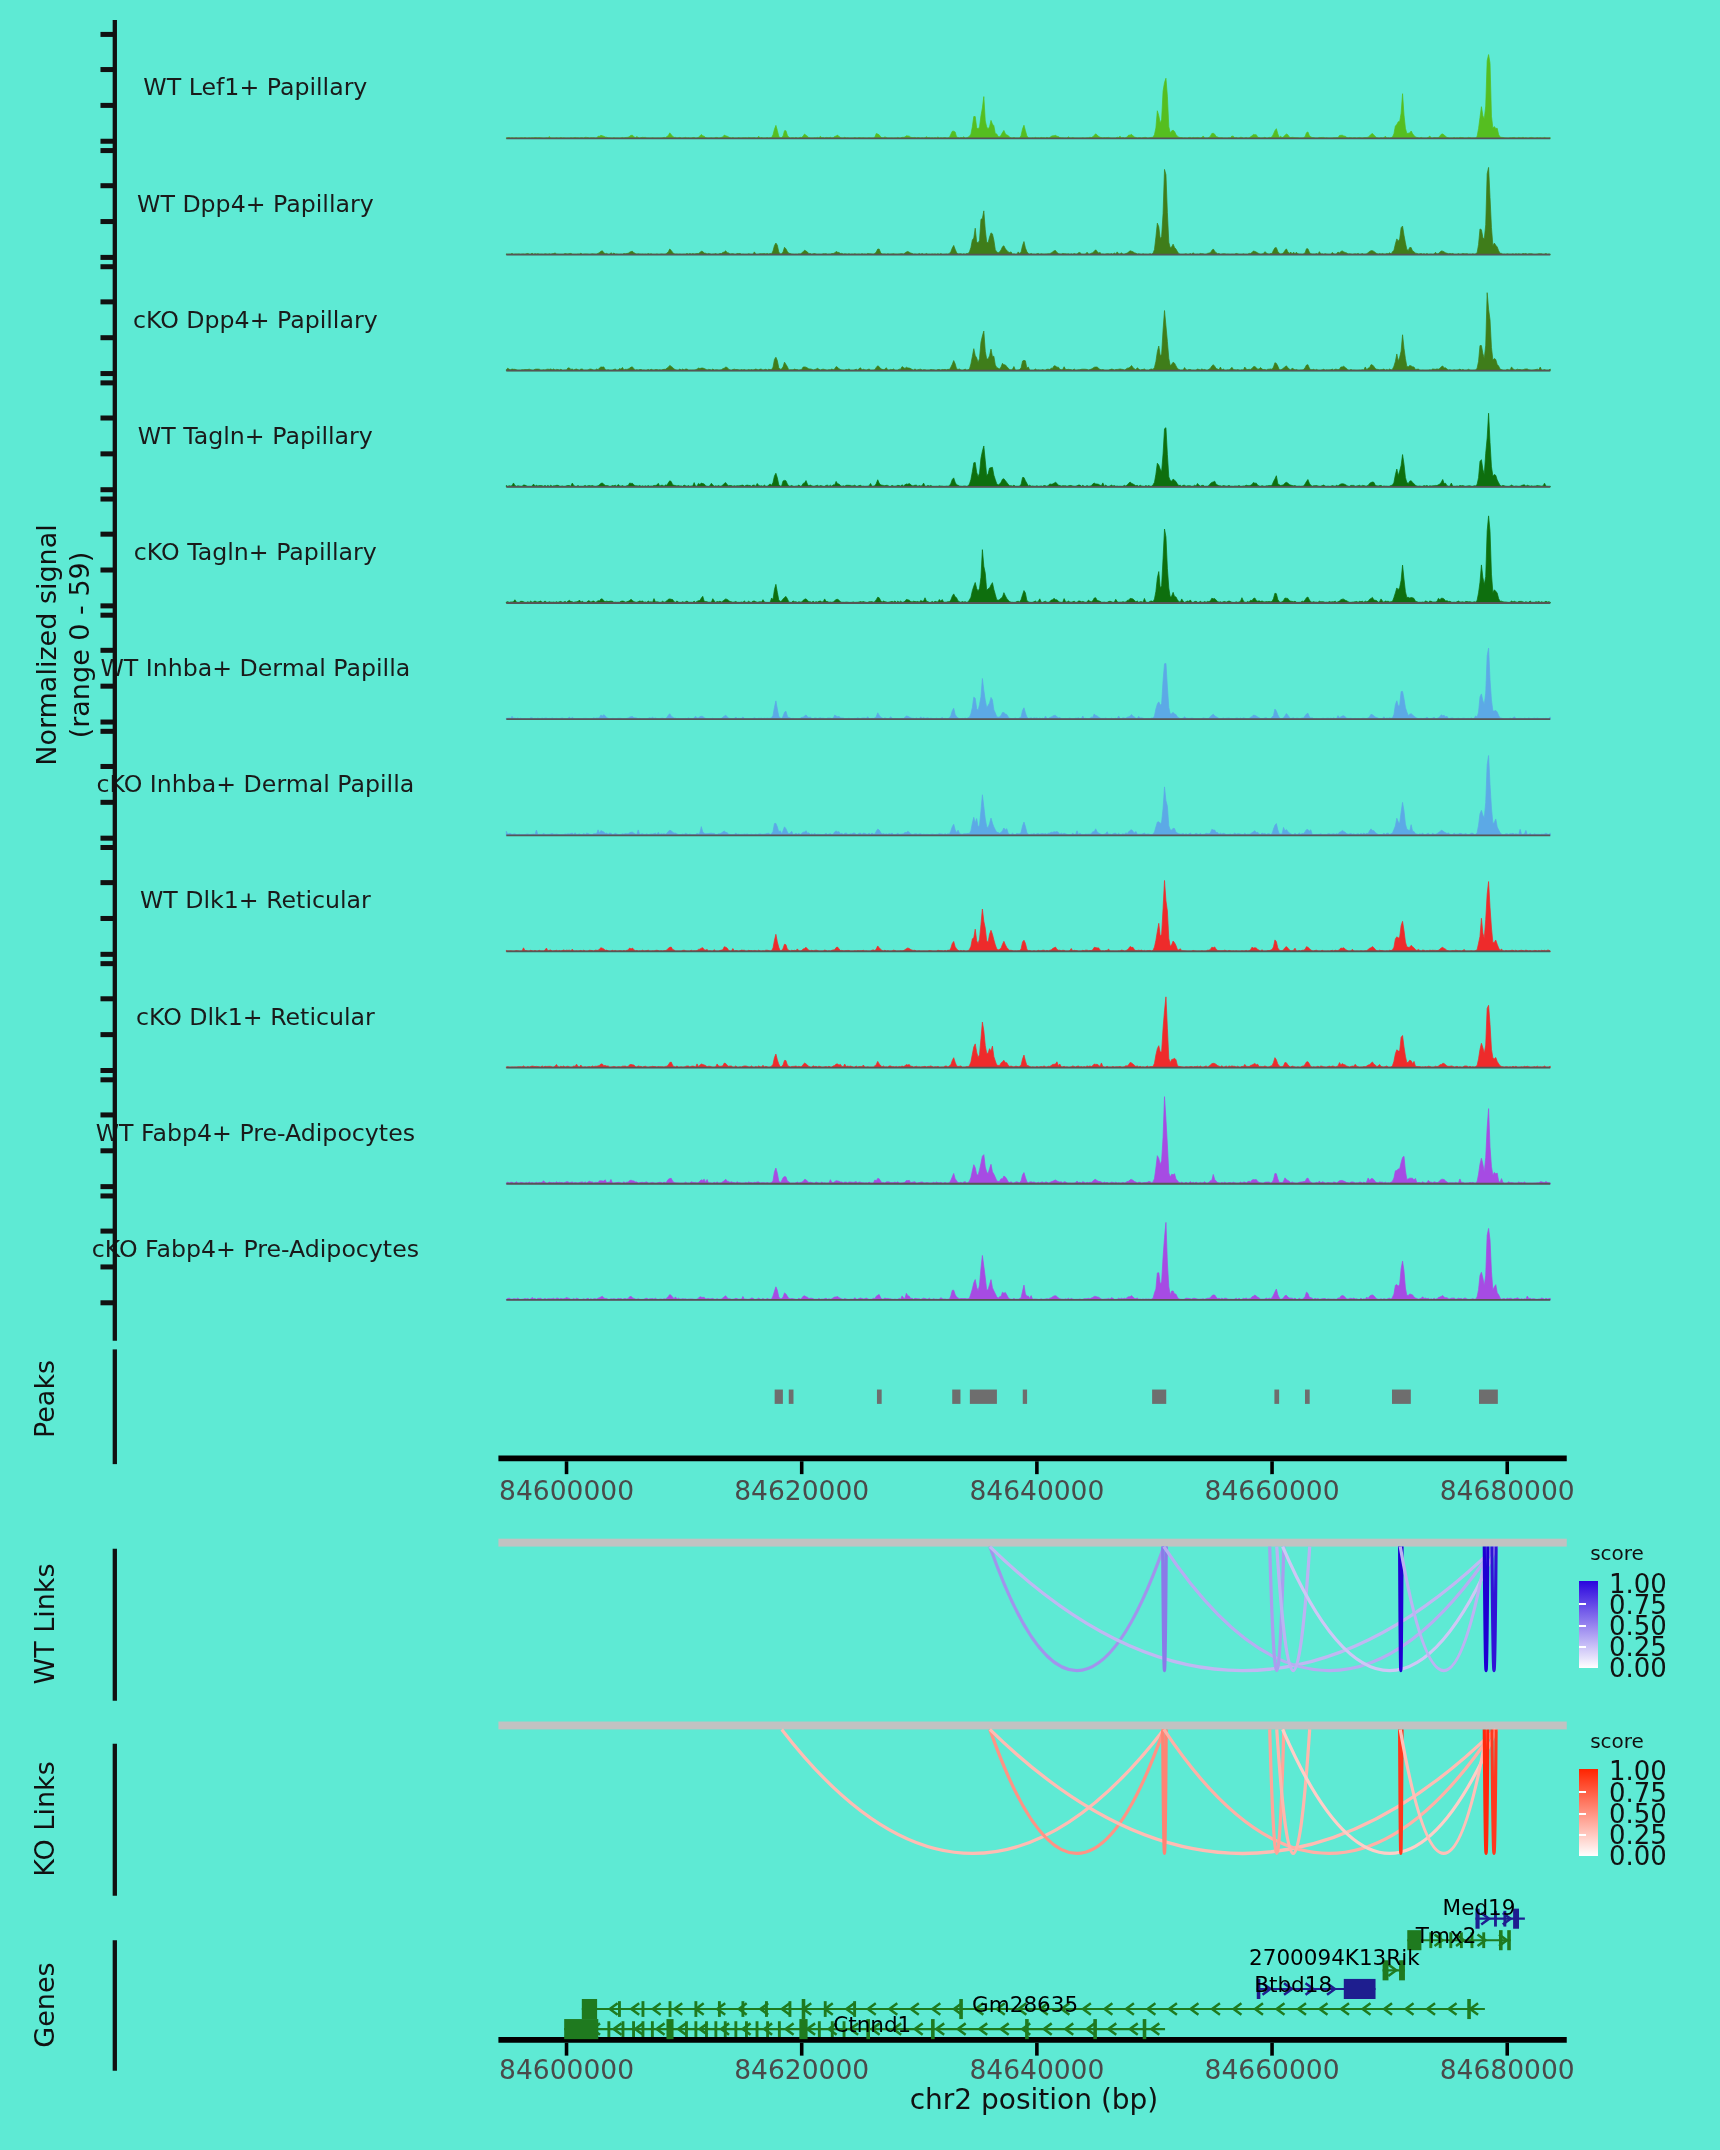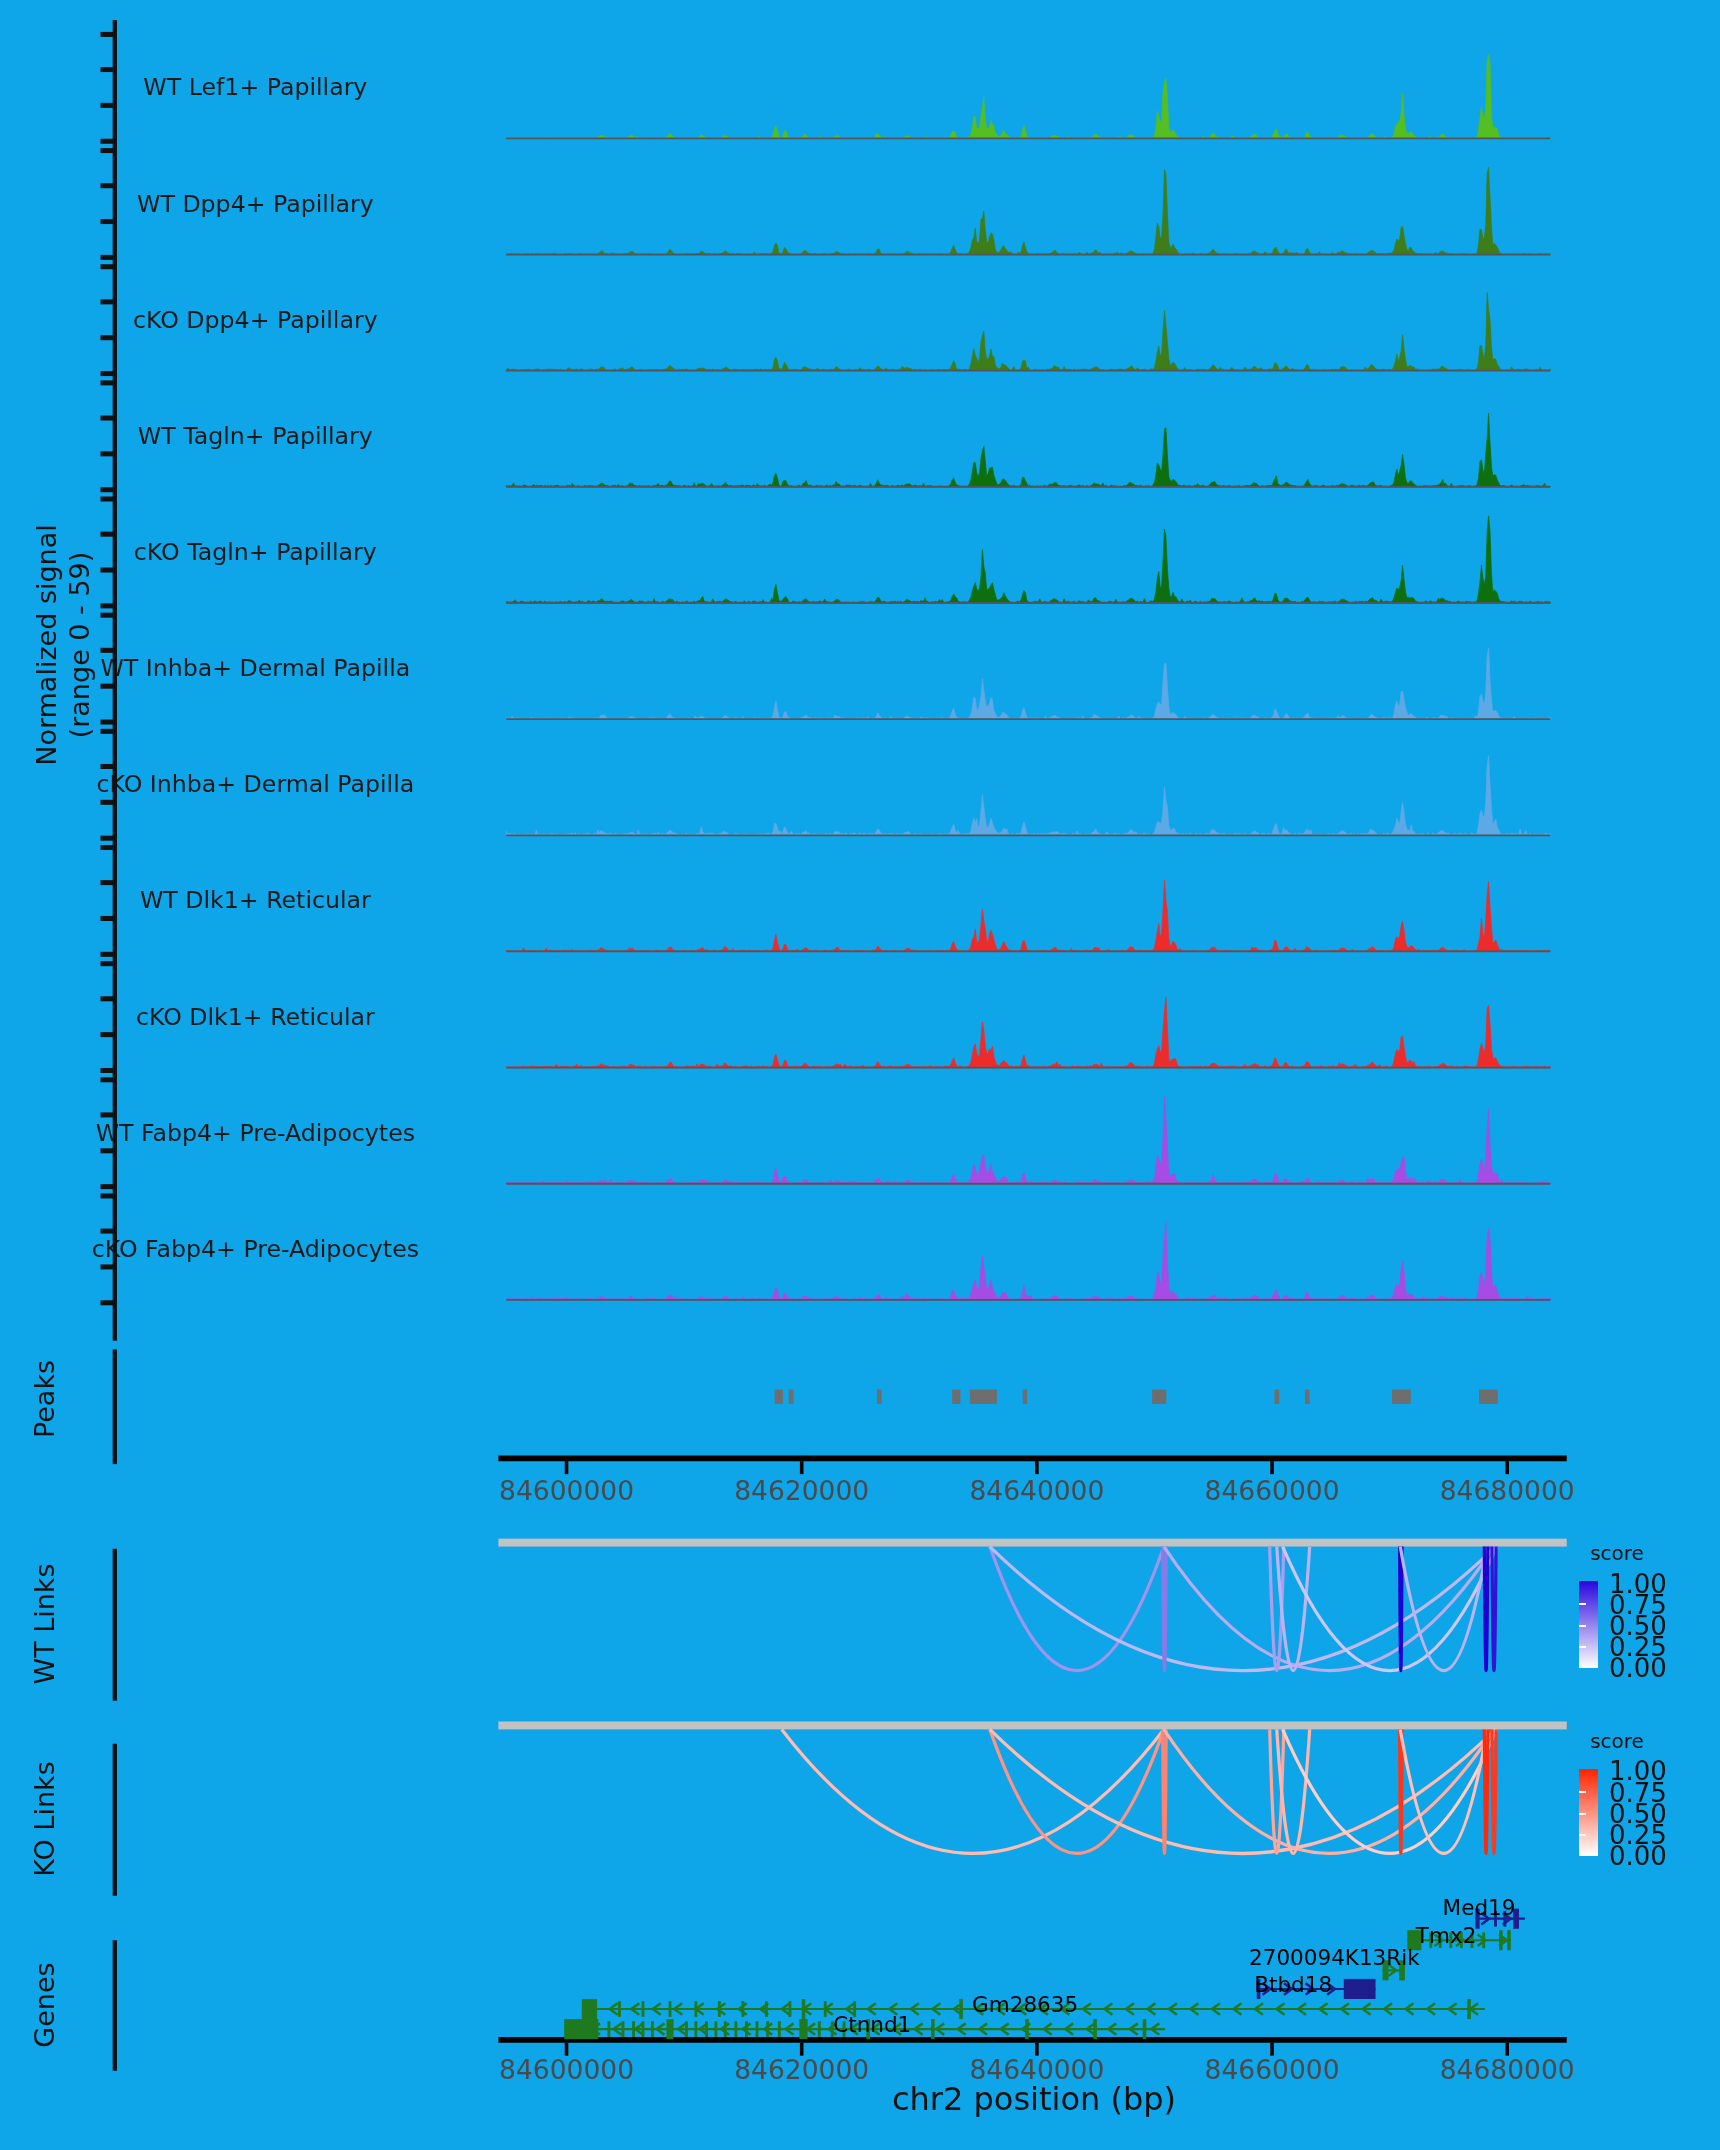--- a/index.html
+++ b/index.html
@@ -1,26 +1,26 @@
 <!DOCTYPE html>
 <html style="font-size:11.5px"><head>
 <meta charset="utf-8">
 <style>
   html,body{margin:0;padding:0;background:#fff;}
-  .fig{position:relative;width:1721px;height:2151px;background:#0ea5e9;
+  .fig{position:relative;width:1721px;height:2151px;background:#5eead4;
        font-family:"DejaVu Sans","Liberation Sans",sans-serif;overflow:hidden;}
   .fig svg{position:absolute;left:0;top:0;}
   .rot{position:absolute;transform:translate(-50%,-50%) rotate(-90deg);white-space:nowrap;
        color:#111;text-align:center;}
   .ylab{font-size:27px;line-height:33px;}
   .seclab{font-size:27px;}
   .legend-title{position:absolute;transform:translate(-50%,-50%);font-size:20px;color:#111;}
   .legend-bar{position:absolute;width:19.4px;height:87px;}
   .legend-tick{position:absolute;font-size:26px;color:#111;line-height:30px;}
-  .axis-title{position:absolute;transform:translate(-50%,-50%);font-size:32px;color:#111;}
+  .axis-title{position:absolute;transform:translate(-50%,-50%);font-size:28px;color:#111;}
   svg text{font-family:"DejaVu Sans","Liberation Sans",sans-serif;}
 </style>
 </head>
 <body>
 
 <div class="fig">
   <svg id="chart" width="1721" height="2151" viewBox="0 0 2400 3000">
       <path d="M 706 193 L 706 192.3 L 708 192.1 L 710 191.8 L 712 192.5 L 714 192.1 L 716 192.3 L 718 192.3 L 720 192.0 L 722 192.5 L 724 192.4 L 726 192.2 L 728 192.2 L 730 192.3 L 732 191.9 L 734 192.4 L 736 192.5 L 738 192.0 L 740 192.4 L 742 192.0 L 744 192.2 L 746 191.8 L 748 191.8 L 750 192.2 L 752 191.8 L 754 192.2 L 756 192.3 L 758 192.5 L 760 192.5 L 762 192.1 L 764 192.3 L 766 190.3 L 768 192.3 L 770 192.4 L 772 192.4 L 774 192.5 L 776 192.1 L 778 192.5 L 780 192.4 L 782 191.8 L 784 192.4 L 786 192.2 L 788 192.4 L 790 192.5 L 792 192.4 L 794 192.5 L 796 192.0 L 798 192.3 L 800 192.2 L 802 191.7 L 804 192.2 L 806 192.2 L 808 192.5 L 810 192.1 L 812 192.0 L 814 192.5 L 816 191.5 L 818 191.6 L 820 191.9 L 822 192.5 L 824 192.1 L 826 192.1 L 828 192.0 L 830 192.5 L 832 192.4 L 834 190.0 L 836 190.1 L 838 188.8 L 840 189.4 L 842 190.1 L 844 191.1 L 846 191.4 L 848 192.1 L 850 192.2 L 852 192.5 L 854 192.5 L 856 192.0 L 858 192.4 L 860 192.4 L 862 192.4 L 864 192.5 L 866 192.4 L 868 191.7 L 870 192.5 L 872 191.8 L 874 191.6 L 876 191.4 L 878 190.2 L 880 188.7 L 882 188.8 L 884 190.6 L 886 192.2 L 888 190.5 L 890 191.7 L 892 192.5 L 894 191.9 L 896 191.5 L 898 191.7 L 900 191.6 L 902 192.4 L 904 192.3 L 906 192.5 L 908 192.5 L 910 192.2 L 912 192.5 L 914 192.5 L 916 192.5 L 918 192.3 L 920 192.5 L 922 192.5 L 924 192.2 L 926 191.5 L 928 192.0 L 930 190.4 L 932 189.1 L 934 185.3 L 936 188.0 L 938 189.9 L 940 191.6 L 942 191.6 L 944 192.5 L 946 192.0 L 948 191.6 L 950 192.5 L 952 192.4 L 954 192.2 L 956 191.6 L 958 192.5 L 960 192.0 L 962 192.5 L 964 192.5 L 966 191.9 L 968 191.6 L 970 192.5 L 972 192.4 L 974 191.4 L 976 189.7 L 978 187.6 L 980 189.5 L 982 190.1 L 984 191.9 L 986 192.4 L 988 192.4 L 990 192.4 L 992 192.2 L 994 192.5 L 996 192.5 L 998 191.7 L 1000 191.7 L 1002 192.4 L 1004 192.3 L 1006 191.6 L 1008 190.9 L 1010 188.4 L 1012 189.4 L 1014 190.0 L 1016 190.9 L 1018 192.1 L 1020 192.4 L 1022 191.7 L 1024 192.5 L 1026 192.5 L 1028 192.5 L 1030 191.9 L 1032 192.4 L 1034 192.3 L 1036 192.1 L 1038 192.1 L 1040 192.0 L 1042 192.4 L 1044 191.6 L 1046 192.1 L 1048 192.1 L 1050 192.1 L 1052 191.9 L 1054 192.5 L 1056 192.4 L 1058 190.0 L 1060 192.5 L 1062 191.8 L 1064 192.5 L 1066 192.4 L 1068 192.4 L 1070 191.8 L 1072 192.5 L 1074 192.1 L 1076 191.8 L 1078 188.0 L 1080 180.4 L 1082 174.9 L 1084 181.9 L 1086 190.0 L 1088 192.2 L 1090 192.0 L 1092 189.7 L 1094 182.4 L 1096 182.3 L 1098 188.8 L 1100 191.4 L 1102 192.5 L 1104 192.1 L 1106 192.1 L 1108 192.5 L 1110 191.6 L 1112 192.5 L 1114 192.4 L 1116 191.5 L 1118 191.7 L 1120 189.8 L 1122 186.9 L 1124 188.8 L 1126 190.0 L 1128 192.0 L 1130 192.3 L 1132 192.4 L 1134 192.4 L 1136 192.0 L 1138 192.4 L 1140 191.6 L 1142 192.5 L 1144 190.1 L 1146 192.0 L 1148 191.7 L 1150 192.5 L 1152 191.6 L 1154 191.9 L 1156 192.2 L 1158 191.4 L 1160 192.4 L 1162 192.0 L 1164 190.3 L 1166 189.8 L 1168 188.4 L 1170 190.4 L 1172 191.7 L 1174 192.4 L 1176 192.3 L 1178 191.5 L 1180 192.4 L 1182 192.0 L 1184 192.5 L 1186 192.5 L 1188 192.5 L 1190 192.4 L 1192 191.8 L 1194 192.4 L 1196 192.4 L 1198 191.8 L 1200 192.2 L 1202 192.3 L 1204 192.0 L 1206 192.3 L 1208 192.5 L 1210 192.3 L 1212 192.1 L 1214 192.3 L 1216 192.5 L 1218 192.3 L 1220 191.4 L 1222 186.2 L 1224 187.0 L 1226 188.1 L 1228 190.8 L 1230 192.2 L 1232 192.1 L 1234 190.9 L 1236 191.6 L 1238 192.5 L 1240 192.3 L 1242 192.3 L 1244 192.3 L 1246 192.5 L 1248 192.3 L 1250 192.4 L 1252 191.6 L 1254 192.5 L 1256 192.4 L 1258 191.5 L 1260 191.5 L 1262 191.0 L 1264 189.4 L 1266 189.6 L 1268 189.9 L 1270 191.4 L 1272 191.9 L 1274 191.8 L 1276 191.6 L 1278 192.3 L 1280 191.6 L 1282 192.0 L 1284 192.5 L 1286 192.1 L 1288 192.3 L 1290 192.2 L 1292 190.6 L 1294 192.1 L 1296 191.6 L 1298 192.5 L 1300 192.1 L 1302 192.4 L 1304 192.0 L 1306 192.4 L 1308 190.9 L 1310 192.5 L 1312 192.1 L 1314 192.4 L 1316 192.0 L 1318 191.9 L 1320 192.4 L 1322 192.4 L 1324 191.6 L 1326 187.3 L 1328 183.1 L 1330 183.0 L 1332 184.1 L 1334 191.0 L 1336 191.7 L 1338 192.4 L 1340 191.7 L 1342 192.1 L 1344 190.7 L 1346 192.5 L 1348 192.2 L 1350 191.3 L 1352 190.1 L 1354 187.1 L 1356 176.9 L 1358 162.5 L 1360 162.6 L 1362 177.8 L 1364 179.8 L 1366 177.1 L 1368 161.4 L 1370 150.7 L 1372 134.7 L 1374 168.6 L 1376 177.1 L 1378 179.8 L 1380 176.9 L 1382 167.9 L 1384 173.1 L 1386 175.3 L 1388 186.3 L 1390 186.8 L 1392 190.5 L 1394 190.6 L 1396 188.6 L 1398 184.9 L 1400 181.9 L 1402 186.5 L 1404 188.2 L 1406 189.1 L 1408 191.3 L 1410 192.3 L 1412 192.3 L 1414 191.8 L 1416 192.4 L 1418 192.5 L 1420 192.5 L 1422 192.3 L 1424 188.9 L 1426 179.8 L 1428 174.7 L 1430 182.2 L 1432 189.4 L 1434 192.2 L 1436 192.3 L 1438 192.5 L 1440 192.2 L 1442 192.5 L 1444 191.6 L 1446 192.4 L 1448 192.2 L 1450 192.4 L 1452 191.7 L 1454 192.0 L 1456 192.1 L 1458 192.5 L 1460 191.5 L 1462 192.3 L 1464 191.9 L 1466 190.2 L 1468 189.4 L 1470 189.3 L 1472 188.8 L 1474 190.1 L 1476 190.4 L 1478 191.9 L 1480 192.2 L 1482 192.1 L 1484 192.4 L 1486 192.3 L 1488 192.5 L 1490 190.7 L 1492 192.3 L 1494 192.3 L 1496 191.8 L 1498 192.3 L 1500 192.5 L 1502 192.5 L 1504 192.5 L 1506 192.5 L 1508 192.5 L 1510 192.1 L 1512 192.5 L 1514 192.4 L 1516 192.2 L 1518 192.1 L 1520 191.4 L 1522 191.9 L 1524 190.8 L 1526 188.8 L 1528 186.6 L 1530 188.4 L 1532 190.1 L 1534 191.5 L 1536 191.8 L 1538 192.3 L 1540 191.9 L 1542 192.1 L 1544 191.9 L 1546 191.6 L 1548 192.3 L 1550 192.5 L 1552 192.5 L 1554 192.4 L 1556 192.5 L 1558 191.4 L 1560 191.7 L 1562 189.9 L 1564 192.5 L 1566 191.7 L 1568 192.4 L 1570 192.1 L 1572 190.8 L 1574 188.4 L 1576 188.5 L 1578 187.4 L 1580 189.5 L 1582 191.0 L 1584 191.7 L 1586 192.4 L 1588 192.1 L 1590 192.1 L 1592 192.5 L 1594 192.1 L 1596 191.7 L 1598 191.6 L 1600 192.5 L 1602 192.4 L 1604 192.0 L 1606 191.6 L 1608 191.4 L 1610 187.7 L 1612 178.4 L 1614 154.5 L 1616 161.3 L 1618 171.8 L 1620 166.4 L 1622 127.1 L 1624 115.1 L 1626 109.2 L 1628 134.1 L 1630 176.8 L 1632 185.4 L 1634 182.5 L 1636 181.6 L 1638 183.3 L 1640 187.6 L 1642 190.0 L 1644 191.4 L 1646 191.8 L 1648 191.9 L 1650 192.4 L 1652 192.2 L 1654 192.4 L 1656 192.5 L 1658 191.7 L 1660 191.6 L 1662 192.5 L 1664 191.7 L 1666 192.0 L 1668 192.2 L 1670 191.7 L 1672 192.1 L 1674 192.5 L 1676 191.9 L 1678 189.6 L 1680 192.5 L 1682 192.4 L 1684 192.4 L 1686 191.7 L 1688 190.0 L 1690 186.2 L 1692 185.9 L 1694 187.1 L 1696 190.5 L 1698 190.9 L 1700 192.1 L 1702 192.0 L 1704 192.0 L 1706 192.4 L 1708 192.4 L 1710 192.5 L 1712 192.4 L 1714 192.2 L 1716 192.3 L 1718 189.7 L 1720 190.0 L 1722 192.3 L 1724 191.7 L 1726 192.5 L 1728 192.5 L 1730 191.5 L 1732 191.6 L 1734 192.5 L 1736 192.3 L 1738 191.8 L 1740 192.5 L 1742 192.3 L 1744 190.8 L 1746 189.5 L 1748 187.5 L 1750 187.8 L 1752 188.0 L 1754 191.3 L 1756 191.9 L 1758 192.4 L 1760 192.4 L 1762 192.2 L 1764 191.5 L 1766 192.5 L 1768 192.5 L 1770 191.6 L 1772 191.9 L 1774 190.8 L 1776 186.8 L 1778 182.2 L 1780 179.5 L 1782 186.6 L 1784 191.7 L 1786 189.9 L 1788 192.1 L 1790 190.6 L 1792 188.8 L 1794 186.9 L 1796 187.9 L 1798 191.1 L 1800 191.9 L 1802 191.5 L 1804 191.7 L 1806 192.1 L 1808 192.0 L 1810 192.2 L 1812 192.5 L 1814 192.5 L 1816 192.5 L 1818 192.2 L 1820 190.6 L 1822 185.2 L 1824 184.0 L 1826 188.9 L 1828 191.0 L 1830 191.7 L 1832 191.9 L 1834 192.5 L 1836 192.5 L 1838 192.5 L 1840 191.7 L 1842 191.8 L 1844 191.7 L 1846 191.7 L 1848 192.5 L 1850 192.1 L 1852 192.5 L 1854 192.5 L 1856 192.5 L 1858 192.4 L 1860 192.0 L 1862 192.2 L 1864 191.9 L 1866 192.1 L 1868 189.0 L 1870 188.7 L 1872 188.6 L 1874 189.7 L 1876 190.0 L 1878 191.5 L 1880 192.4 L 1882 191.7 L 1884 192.0 L 1886 192.3 L 1888 192.0 L 1890 192.0 L 1892 192.5 L 1894 192.1 L 1896 191.7 L 1898 192.3 L 1900 192.3 L 1902 192.0 L 1904 191.9 L 1906 191.7 L 1908 191.3 L 1910 189.6 L 1912 187.4 L 1914 186.3 L 1916 188.2 L 1918 190.5 L 1920 192.0 L 1922 192.4 L 1924 192.5 L 1926 192.1 L 1928 192.3 L 1930 192.2 L 1932 189.9 L 1934 192.5 L 1936 192.2 L 1938 192.5 L 1940 192.0 L 1942 190.9 L 1944 186.6 L 1946 175.6 L 1948 173.7 L 1950 169.8 L 1952 169.4 L 1954 157.9 L 1956 130.7 L 1958 160.5 L 1960 178.9 L 1962 186.2 L 1964 185.8 L 1966 185.4 L 1968 182.7 L 1970 186.6 L 1972 188.9 L 1974 190.9 L 1976 191.7 L 1978 192.2 L 1980 192.4 L 1982 191.6 L 1984 192.3 L 1986 192.5 L 1988 192.5 L 1990 192.5 L 1992 191.5 L 1994 189.7 L 1996 192.5 L 1998 192.4 L 2000 191.8 L 2002 191.9 L 2004 192.2 L 2006 191.7 L 2008 189.9 L 2010 187.3 L 2012 186.8 L 2014 188.4 L 2016 190.0 L 2018 191.8 L 2020 192.1 L 2022 192.5 L 2024 192.3 L 2026 192.3 L 2028 191.8 L 2030 192.4 L 2032 192.2 L 2034 192.3 L 2036 191.6 L 2038 191.8 L 2040 191.9 L 2042 192.4 L 2044 192.4 L 2046 192.4 L 2048 191.6 L 2050 192.0 L 2052 192.3 L 2054 192.3 L 2056 192.3 L 2058 192.3 L 2060 190.2 L 2062 179.4 L 2064 164.1 L 2066 148.8 L 2068 161.3 L 2070 166.0 L 2072 147.9 L 2074 84.7 L 2076 76.1 L 2078 88.2 L 2080 162.1 L 2082 178.7 L 2084 176.6 L 2086 179.2 L 2088 178.9 L 2090 187.7 L 2092 191.2 L 2094 191.5 L 2096 191.7 L 2098 192.2 L 2100 192.4 L 2102 192.5 L 2104 192.5 L 2106 192.2 L 2108 192.1 L 2110 191.8 L 2112 191.7 L 2114 192.5 L 2116 192.5 L 2118 191.6 L 2120 192.2 L 2122 192.2 L 2124 191.4 L 2126 192.3 L 2128 192.1 L 2130 192.5 L 2132 192.5 L 2134 191.9 L 2136 191.7 L 2138 192.2 L 2140 192.5 L 2142 192.5 L 2144 191.8 L 2146 192.3 L 2148 192.0 L 2150 192.3 L 2152 192.4 L 2154 191.7 L 2156 192.4 L 2158 192.4 L 2160 192.4 L 2162 192.1 L 2162 193 Z" fill="#55BE20" stroke="#55BE20" stroke-width="1"></path>
       <line x1="706" y1="193" x2="2162" y2="193" stroke="#555" stroke-width="2.5"></line>
       <text x="356" y="133" text-anchor="middle" font-size="33" fill="#1a1a1a">WT Lef1+ Papillary</text>

